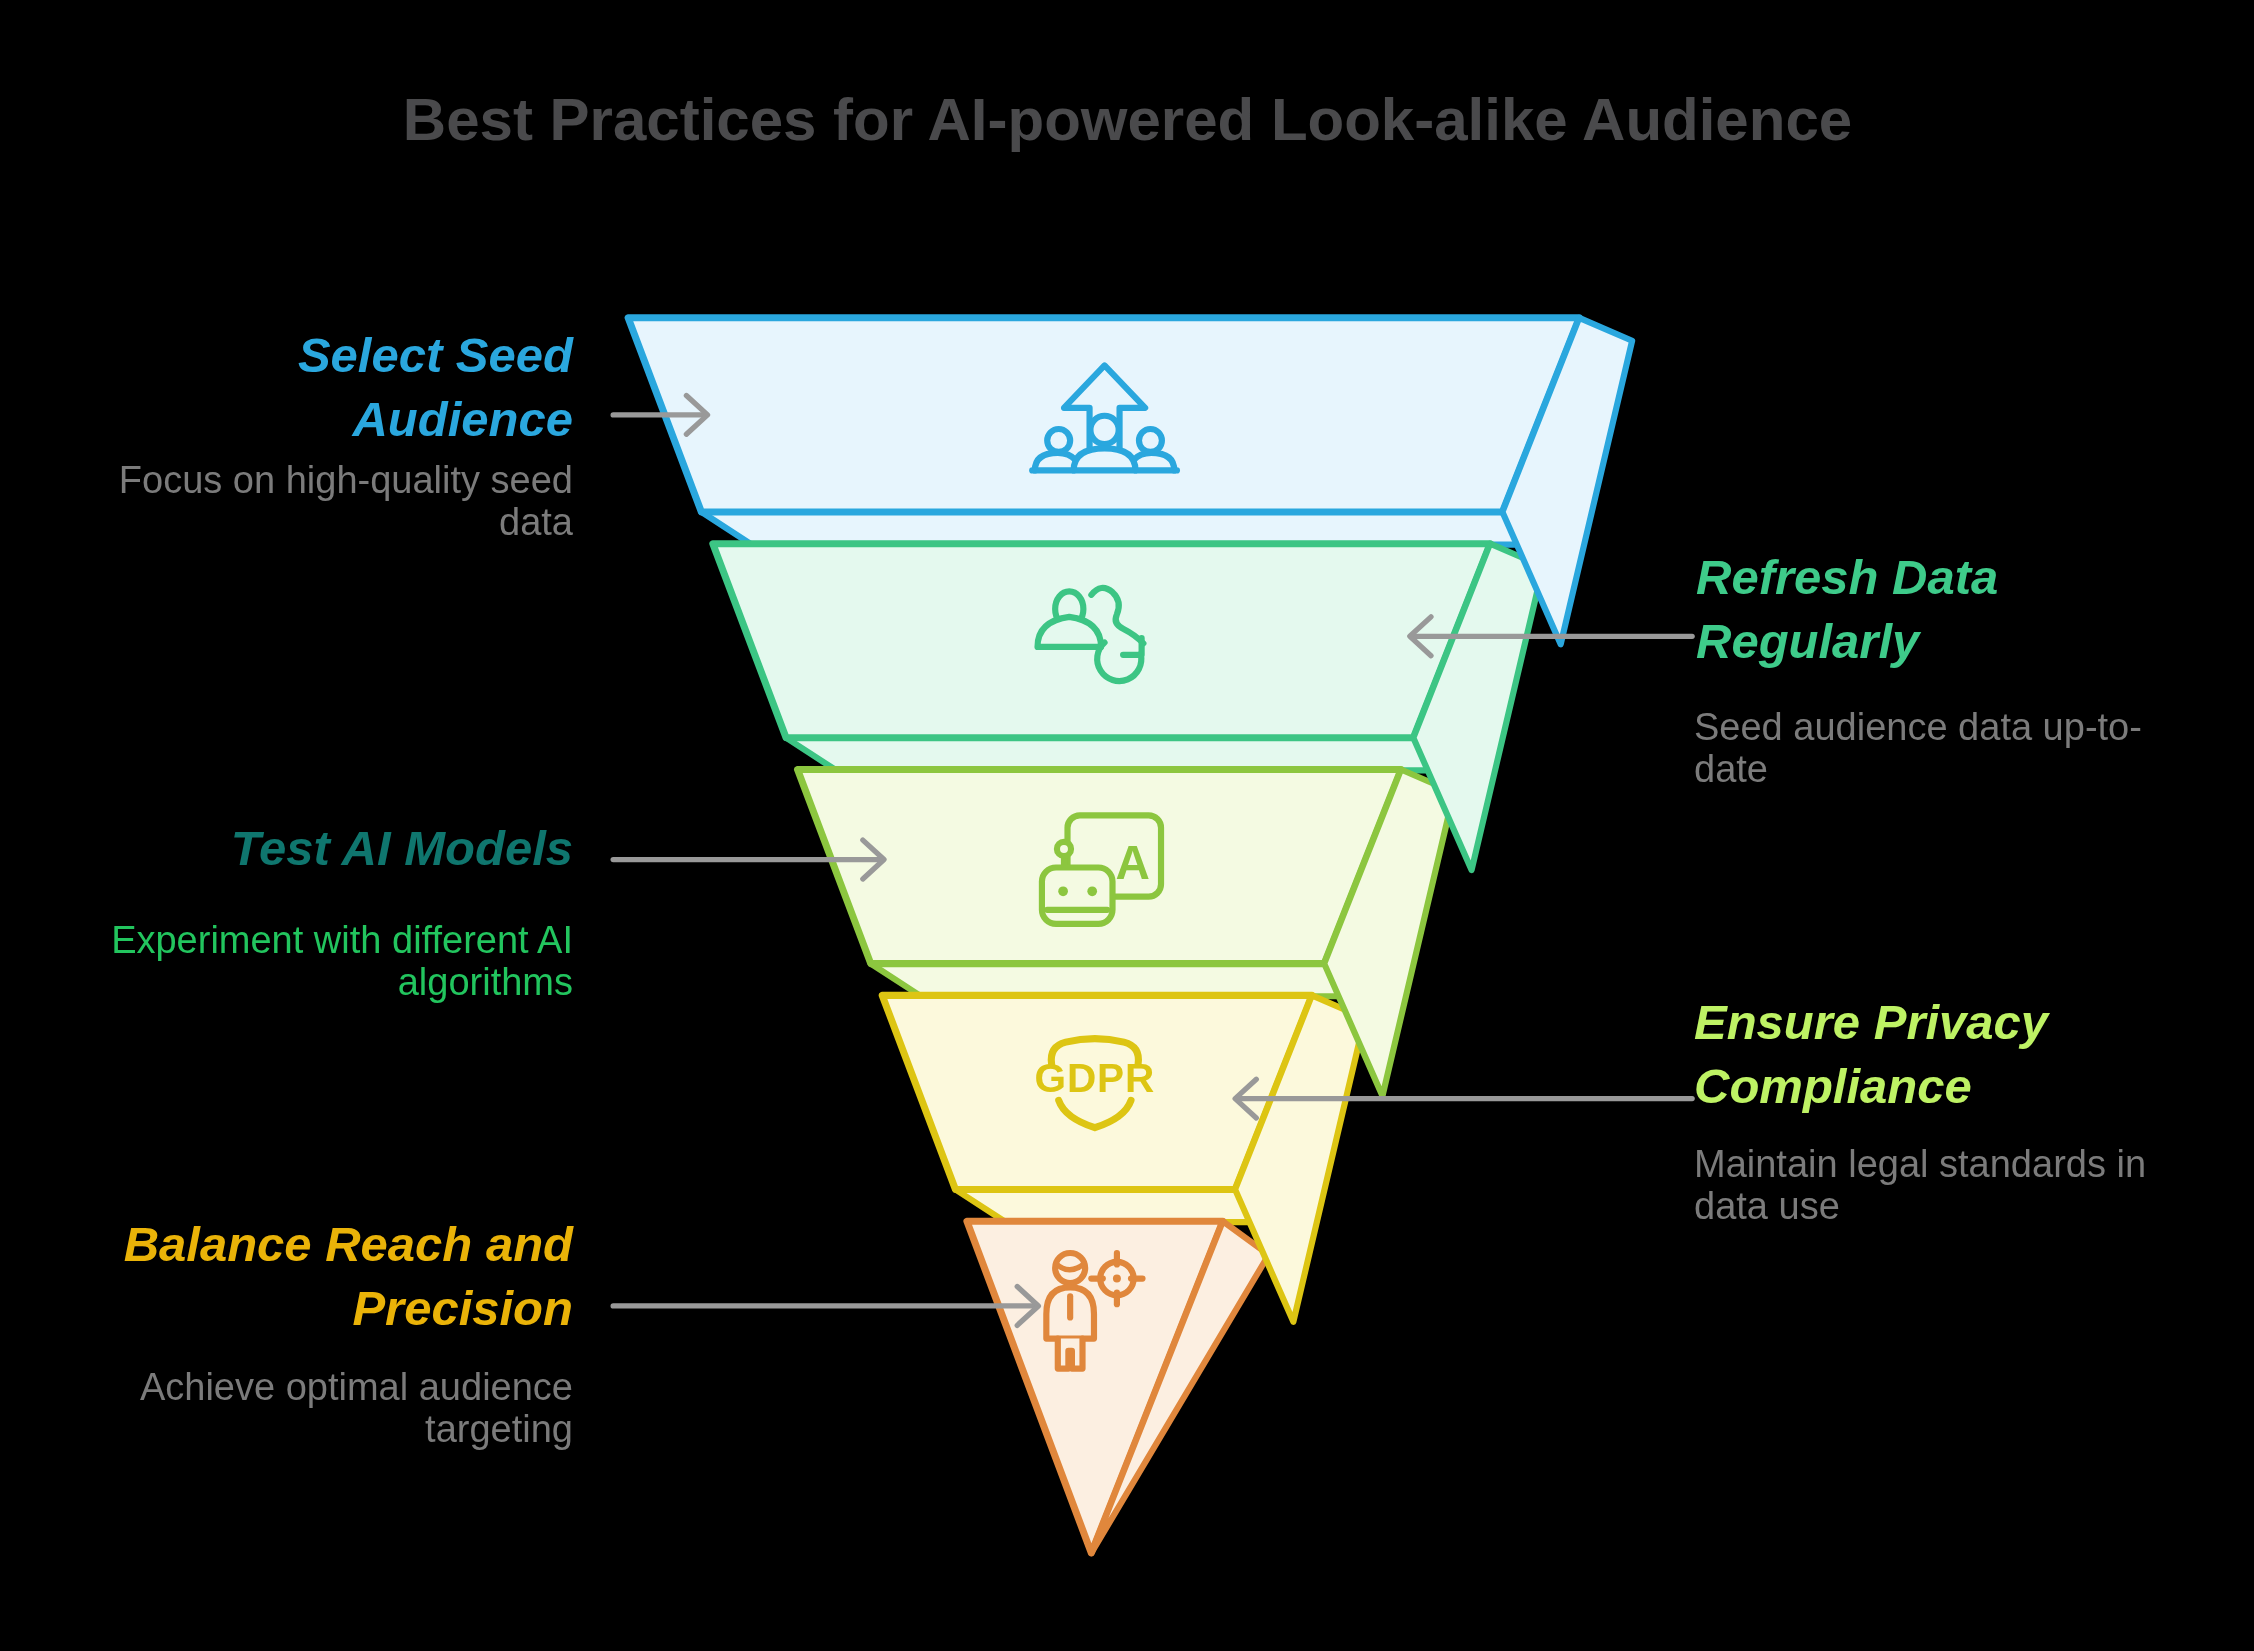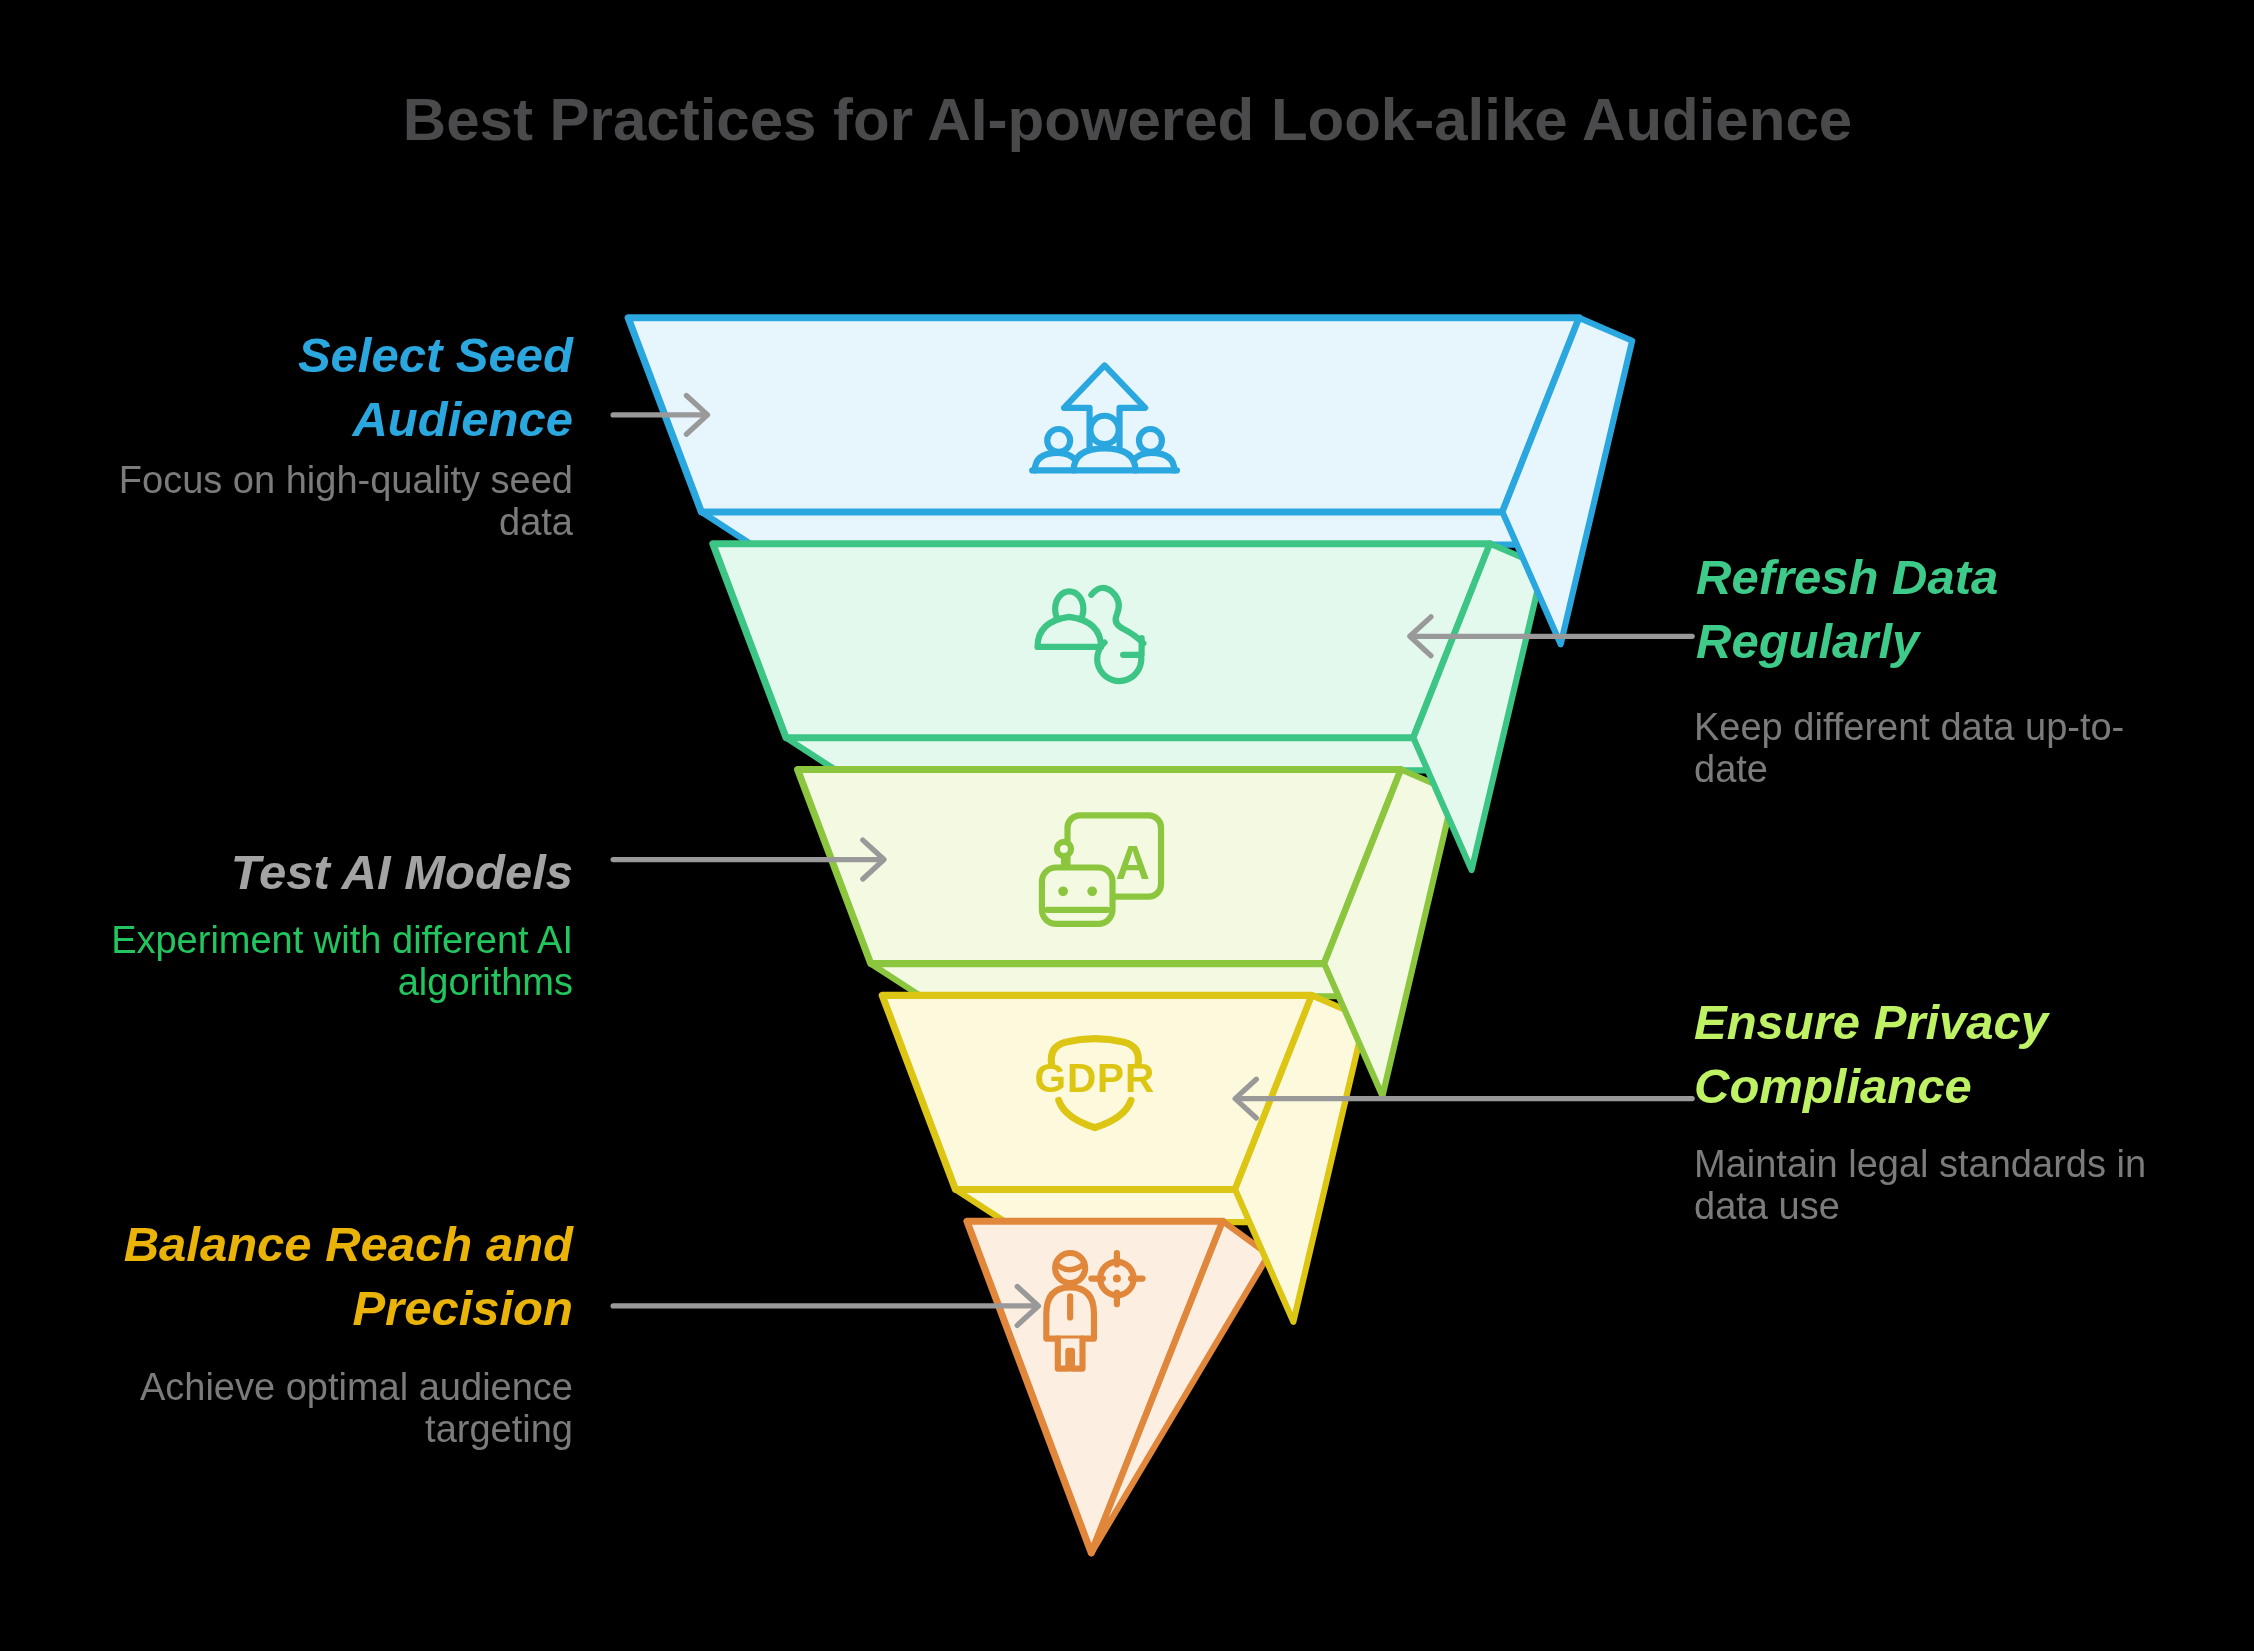--- a/index.html
+++ b/index.html
@@ -160,23 +160,23 @@
         <path d="M695,1480 L1175,1480"></path>
         <path d="M1153,1458 L1177,1480 L1153,1502"></path>
       </g>
     </g>
   </svg>
 
   <div class="label align-right" style="top: 323px; right: 1682px; width: 406px; color: rgb(42, 167, 222);">Select Seed Audience</div>
   <div class="desc align-right" style="top: 459px; right: 1682px; width: 503px; color: rgb(123, 123, 123);">Focus on high-quality seed data</div>
 
   <div class="label align-left" style="top: 545px; left: 1696px; width: 388px; color: rgb(62, 203, 138);">Refresh Data Regularly</div>
-  <div class="desc align-left" style="top: 706px; left: 1694px; width: 490px; color: rgb(123, 123, 123);">Keep different data up-to-date</div>
+  <div class="desc align-left" style="top: 706px; left: 1694px; width: 490px; color: rgb(123, 123, 123);">Seed audience data up-to-date</div>
 
-  <div class="label align-right" style="top: 840px; right: 1682px; width: 406px; color: #a3a3a3;">Test AI Models</div>
+  <div class="label align-right" style="top: 816px; right: 1682px; width: 406px; color: #0f766e;">Test AI Models</div>
   <div class="desc align-right" style="top: 919px; right: 1682px; width: 525px; color: #22c55e;">Experiment with different AI algorithms</div>
 
   <div class="label align-left" style="top: 990px; left: 1694px; width: 388px; color: #bef264;">Ensure Privacy Compliance</div>
   <div class="desc align-left" style="top: 1143px; left: 1694px; width: 529px; color: rgb(123, 123, 123);">Maintain legal standards in data use</div>
 
   <div class="label align-right" style="top: 1212px; right: 1682px; width: 459px; color: #eab308;">Balance Reach and Precision</div>
   <div class="desc align-right" style="top: 1366px; right: 1682px; width: 468px; color: rgb(123, 123, 123);">Achieve optimal audience targeting</div>
 
 </div>
 

